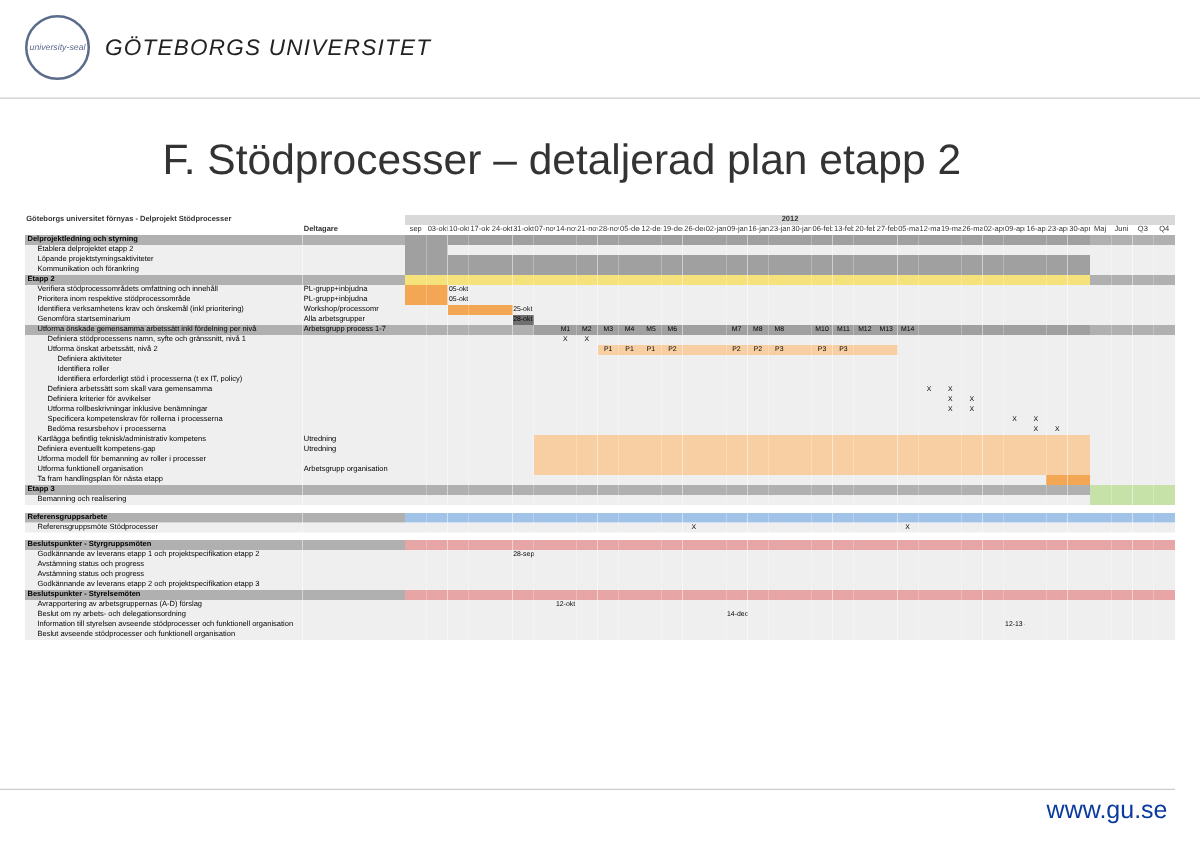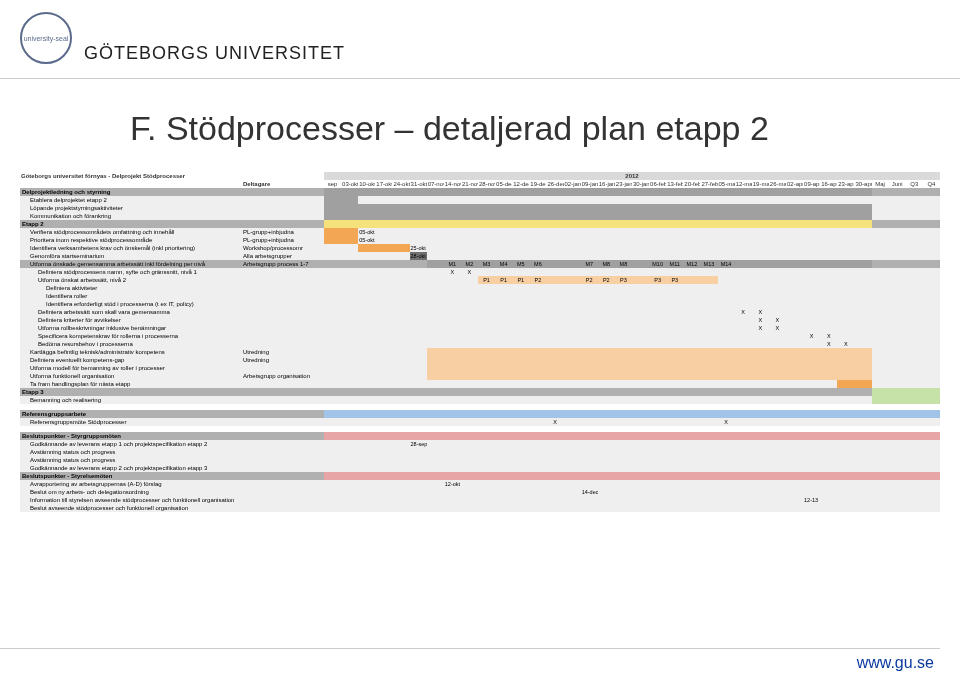--- a/index.html
+++ b/index.html
@@ -1,19 +1,19 @@
 <!DOCTYPE html>
 <html><head>
 <meta charset="utf-8">
 <style>
   html, body { margin:0; padding:0; font-family: Arial, Helvetica, sans-serif; background:#fff; }
   .slide { width:960px; height:686px; position:relative; box-sizing:border-box; }
 
   
-  .uni-header { display:flex; align-items:flex-end; padding:12px 20px 14px 20px; border-bottom:1px solid #ccc; }
+  .uni-header { display:flex; align-items:center; padding:12px 20px 14px 20px; border-bottom:1px solid #ccc;font-style:italic; }
   .logo { width:48px; height:48px; border-radius:50%; border:2px double #5b6b8c; display:flex; align-items:center; justify-content:center; margin-right:12px; }
   .logo-inner { font-size:7px; text-align:center; color:#5b6b8c; line-height:1; }
   .uni-name { font-size:18px; letter-spacing:1px; color:#222; }
 
   .title { font-size:34px; color:#333; margin:30px 0 24px 130px; font-weight:400; }
 
   
   .gantt { font-size:6px; border-collapse:collapse; table-layout:fixed; width:920px; margin:0 20px; }
   .gantt th, .gantt td { padding:0 1px; height:8px; line-height:8px; border:0; overflow:hidden; white-space:nowrap; }
   .gantt th { background:#fff; color:#333; font-weight:bold; }
@@ -37,21 +37,21 @@
   .c-yellow { background:#f6e27a !important; }
   .c-orange { background:#f3a654 !important; }
   .c-peach  { background:#f7cfa3 !important; }
   .c-green  { background:#c7e2a8 !important; }
   .c-blue   { background:#a2c3e8 !important; }
   .c-red    { background:#e8a5a5 !important; }
 
   .lbl { font-size:5.5px; color:#000; }
 
   
-  .footer { position:absolute; right:26px; bottom:14px; font-size:16px; color:#0a3a9e; }
+  .footer { position:absolute; right:26px; bottom:26px; font-size:20px; color:#0a3a9e; }
   .footer:before { content:""; position:absolute; left:-900px; right:-6px; top:-6px; border-top:1px solid #ccc; }
 </style>
 </head>
 <body>
 <div class="slide">
 
 <div class="uni-header">
   <div class="logo">
     <div class="logo-inner">university-seal</div>
   </div>

